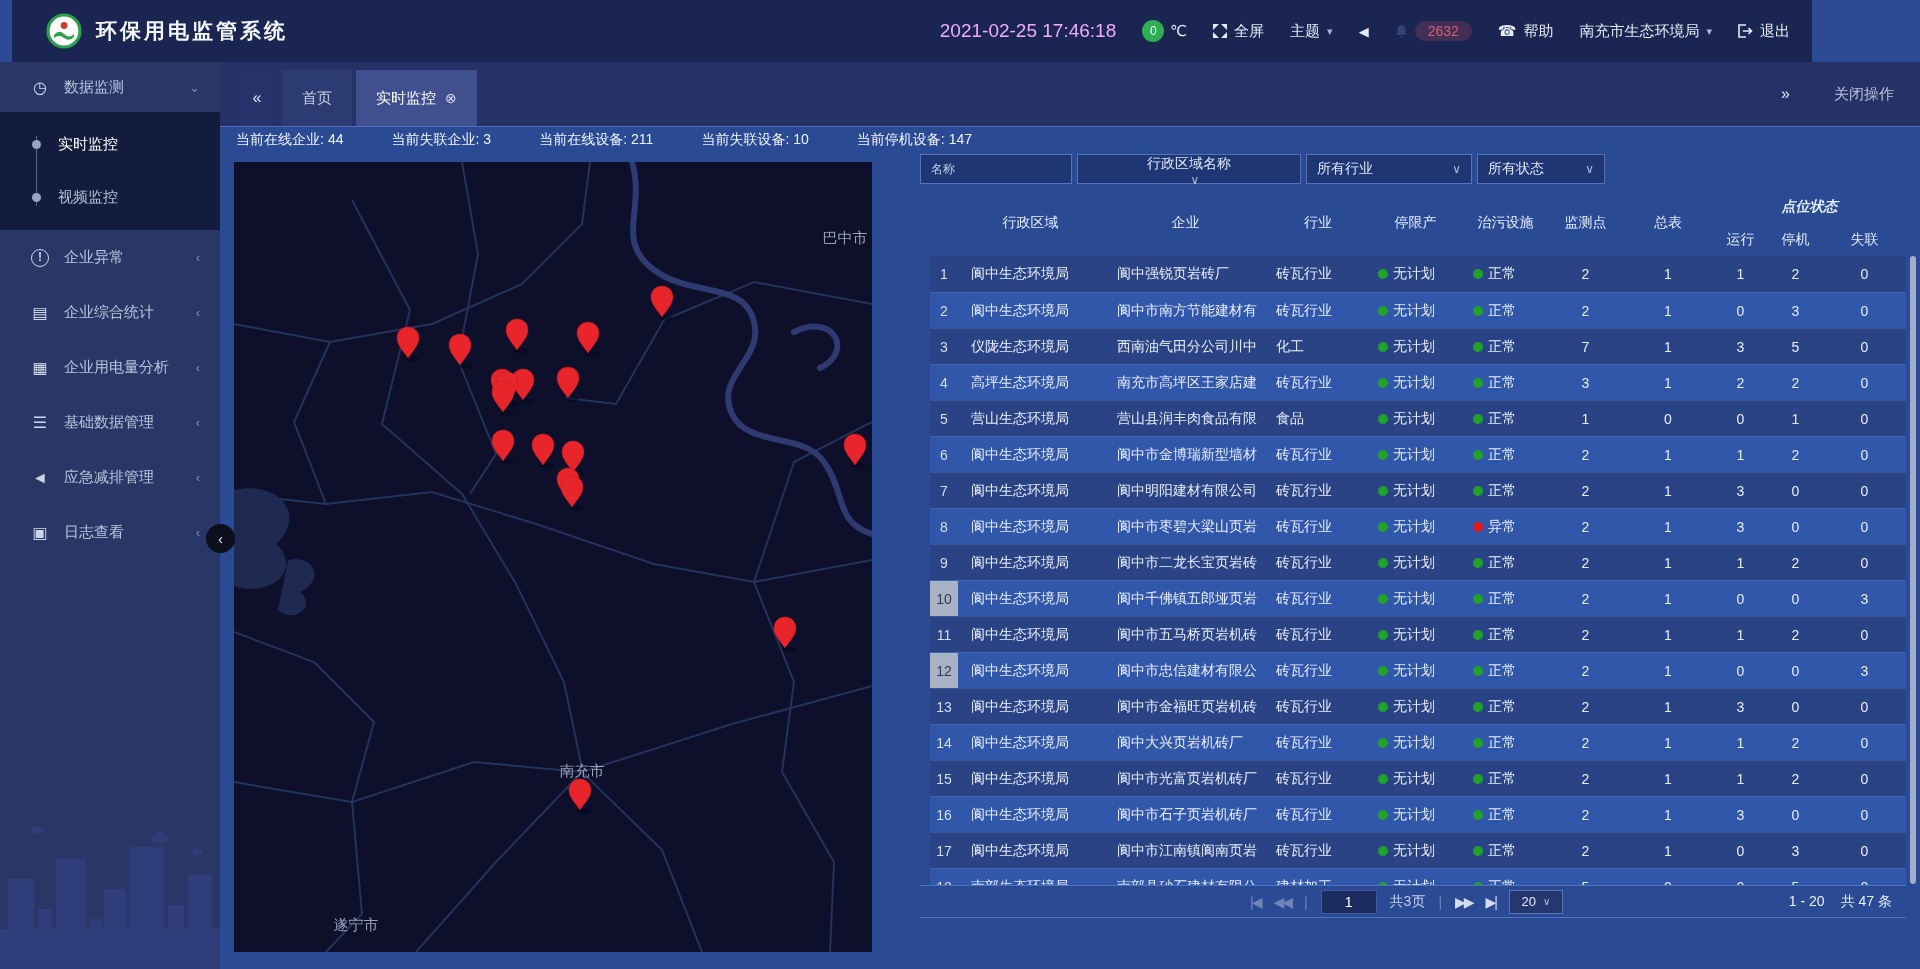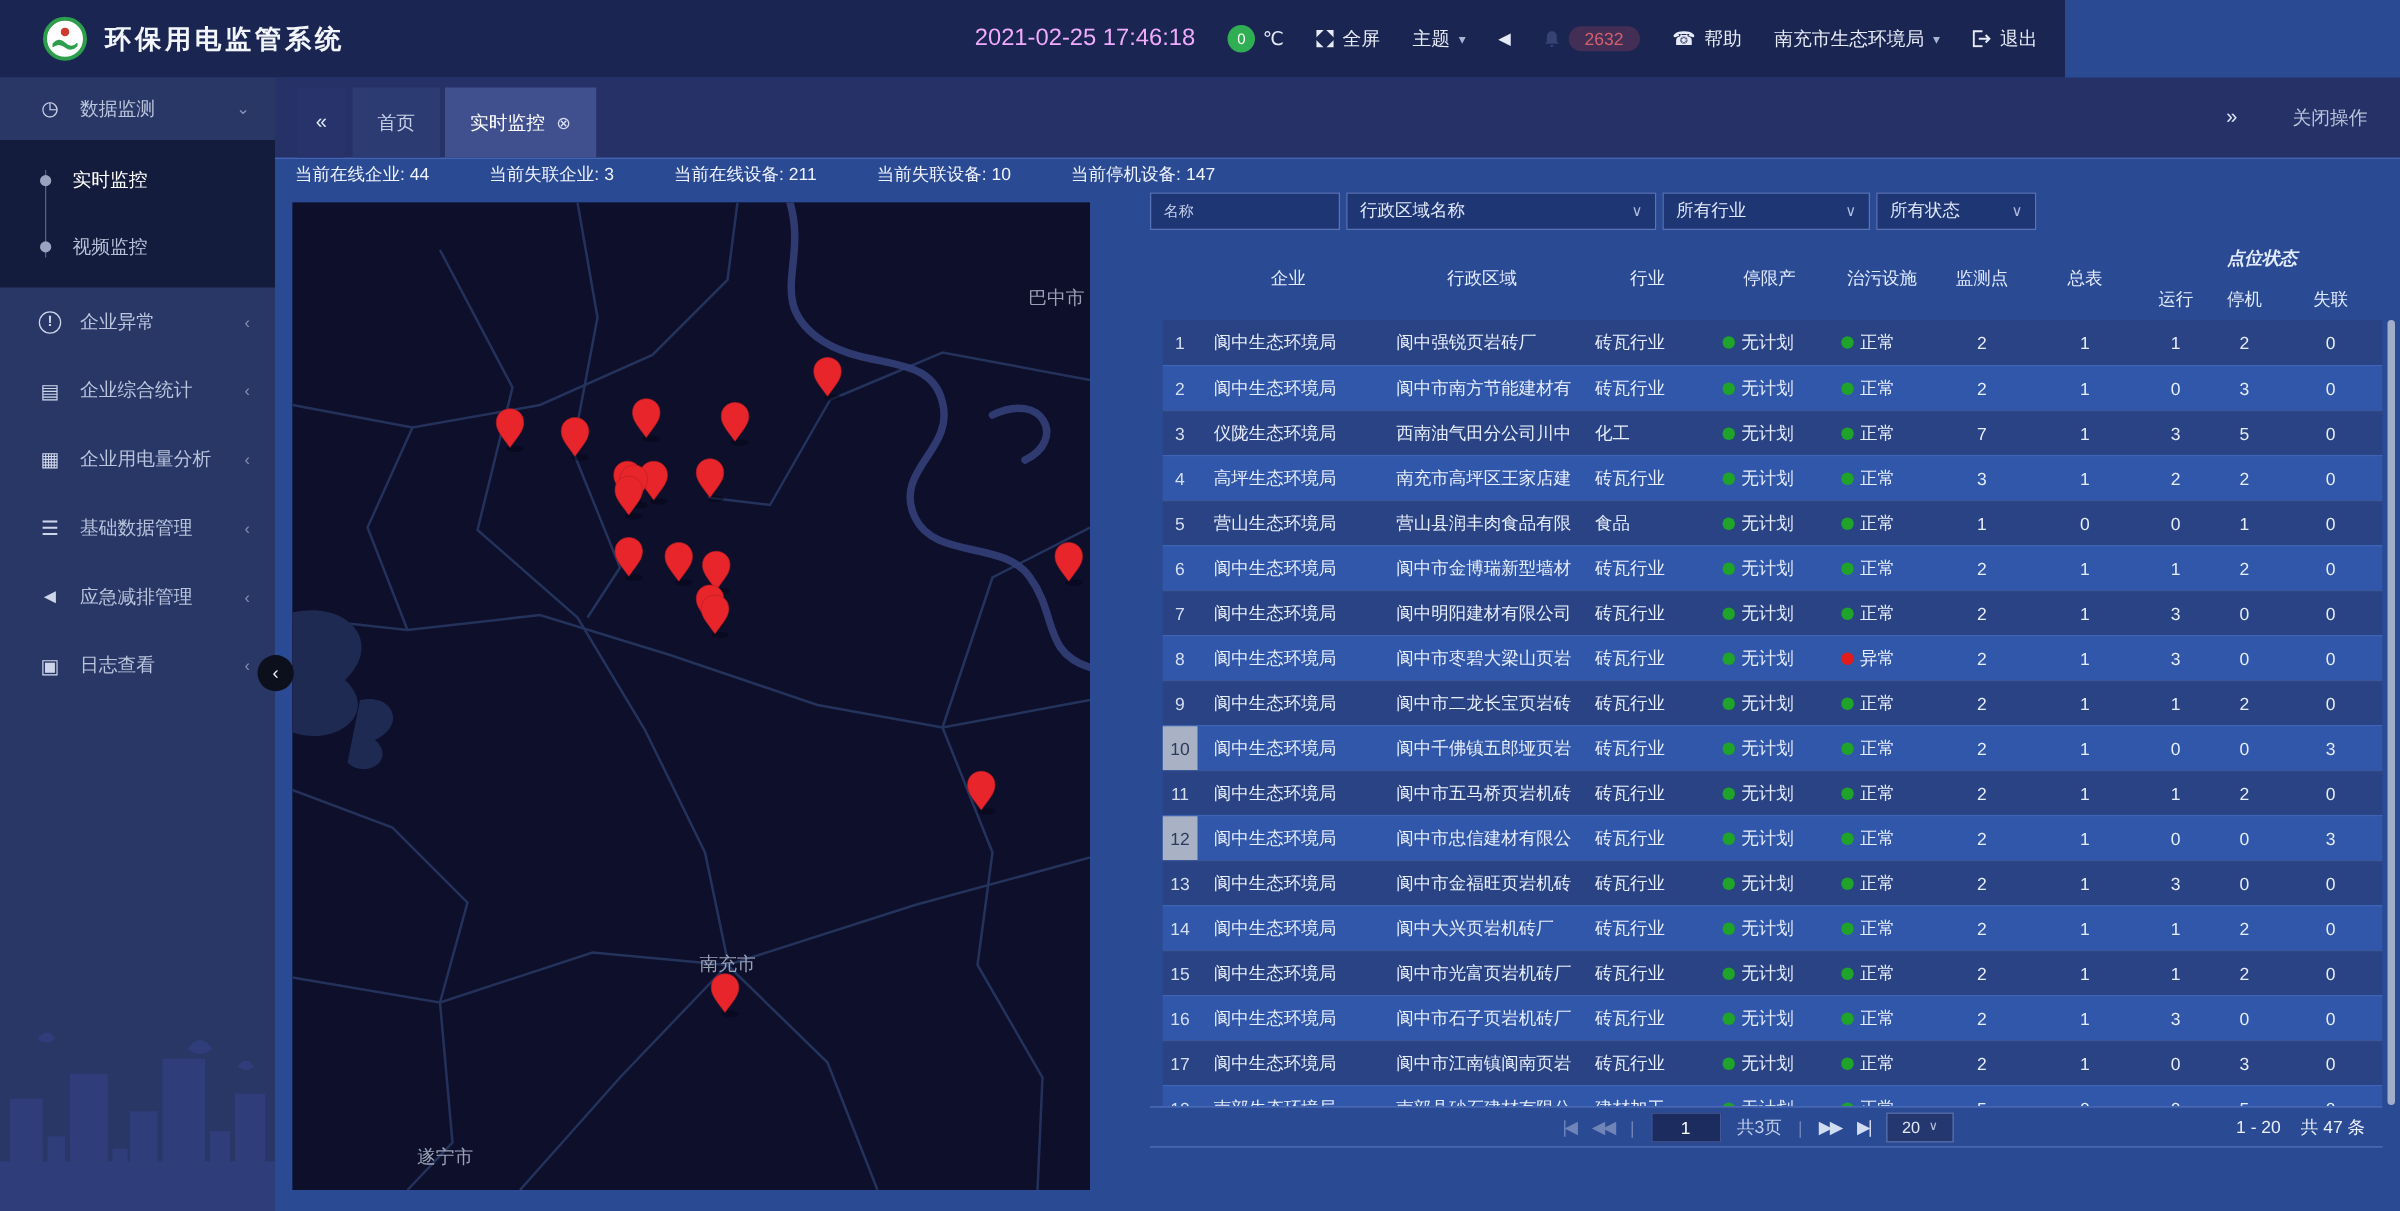--- a/index.html
+++ b/index.html
@@ -1,20 +1,20 @@
 <!DOCTYPE html>
 <html><head>
 <meta charset="utf-8">
 <style>
   * { margin:0; padding:0; box-sizing:border-box; }
   html,body { width:1920px; height:969px; overflow:hidden; }
   body { position:relative; background:#2b4a94; font-family:"Liberation Sans","DejaVu Sans",sans-serif; }
 
   
-  .topbar { position:absolute; left:0; top:0; width:1652px; height:62px; background:#1a2551; display:flex; align-items:center; color:#fff; z-index:8; }
+  .topbar { position:absolute; left:12px; top:0; width:1800px; height:62px; background:#1a2551; display:flex; align-items:center; color:#fff; z-index:8; }
   .logo { width:36px; height:36px; margin-left:34px; flex:0 0 auto; }
   .app-title { font-size:21px; font-weight:bold; letter-spacing:3px; margin-left:14px; color:#f2f5fc; }
   .topbar-right { margin-left:auto; display:flex; align-items:center; gap:26px; margin-right:22px; font-size:15px; color:#e6ebf7; }
   .dt { font-size:19px; color:#f0abfc; }
   .temp-wrap { display:flex; align-items:center; gap:6px; }
   .temp-badge { width:22px; height:22px; border-radius:50%; background:#2fae53; display:flex; align-items:center; justify-content:center; font-size:12px; color:#fff; }
   .tb-item { display:flex; align-items:center; gap:7px; cursor:pointer; }
   .caret { font-size:11px; color:#aab4d2; }
   .notif-pill { background:rgba(214,86,100,.22); color:#d4606e; padding:2px 13px; border-radius:10px; font-size:14px; }
   .bell { opacity:.55; }
@@ -53,21 +53,21 @@
   .map { position:absolute; left:14px; top:10px; width:638px; height:790px; background:#0d0f2b; }
   .collapse-handle { position:absolute; left:206px; top:524px; width:29px; height:29px; border-radius:50%; background:#0c0f1c; color:#e8ecf6; display:flex; align-items:center; justify-content:center; font-size:15px; z-index:9; cursor:pointer; }
 
   
   .rightpanel { position:absolute; left:700px; top:0; width:986px; height:790px; }
   .filter-row { position:absolute; left:0; top:2px; height:30px; display:flex; }
   .f-input { width:152px; height:30px; background:#1f3674; border:1px solid #5872b8; color:#e7eefb; padding:0 10px; font-size:12px; outline:none; }
   .f-input::placeholder { color:#c3cfe9; }
   .f-select { height:30px; background:#1f3674; border:1px solid #5872b8; display:flex; align-items:center; justify-content:space-between; padding:0 10px; font-size:14px; color:#dfe7f8; margin-left:5px; cursor:pointer; }
   .f-select .dd { color:#aebbdd; font-size:12px; margin-left:12px; }
-  .w-region { width:248px; } .w-industry { width:166px; } .w-status { width:128px; }
+  .w-region { width:224px;flex-direction:column; } .w-industry { width:166px; } .w-status { width:128px; }
 
   .grid-cols { display:grid; grid-template-columns:28px 145px 165px 100px 95px 85px 75px 90px 55px 55px 83px; }
   .table { position:absolute; left:10px; top:38px; width:976px; }
   .thead { display:grid; grid-template-columns:28px 145px 165px 100px 95px 85px 75px 90px 55px 55px 83px; grid-template-rows:33px 33px; height:66px; color:#e2ebff; font-size:14px; }
   .th { display:flex; align-items:center; justify-content:center; }
   .th.main { grid-row:1/3; }
   .th.group { font-style:italic; font-weight:bold; }
   .tbody { height:629px; overflow:hidden; position:relative; }
   .trow { height:36px; align-items:center; font-size:14px; color:#e6edfc; cursor:pointer; }
   .trow + .trow { border-top:1px solid rgba(96,136,210,.28); }
@@ -355,22 +355,22 @@
       </div>
       <div class="f-select w-status">
         <span>所有状态</span>
         <span class="dd">∨</span>
       </div>
     </div>
 
     <div class="table">
       <div class="thead">
         <div class="th main"></div>
+        <div class="th main">行政区域</div>
         <div class="th main">企业</div>
-        <div class="th main">行政区域</div>
         <div class="th main">行业</div>
         <div class="th main">停限产</div>
         <div class="th main">治污设施</div>
         <div class="th main">监测点</div>
         <div class="th main">总表</div>
         <div class="th group" style="grid-column:9/12;grid-row:1">点位状态</div>
         <div class="th" style="grid-column:9;grid-row:2">运行</div>
         <div class="th" style="grid-column:10;grid-row:2">停机</div>
         <div class="th" style="grid-column:11;grid-row:2">失联</div>
       </div>

